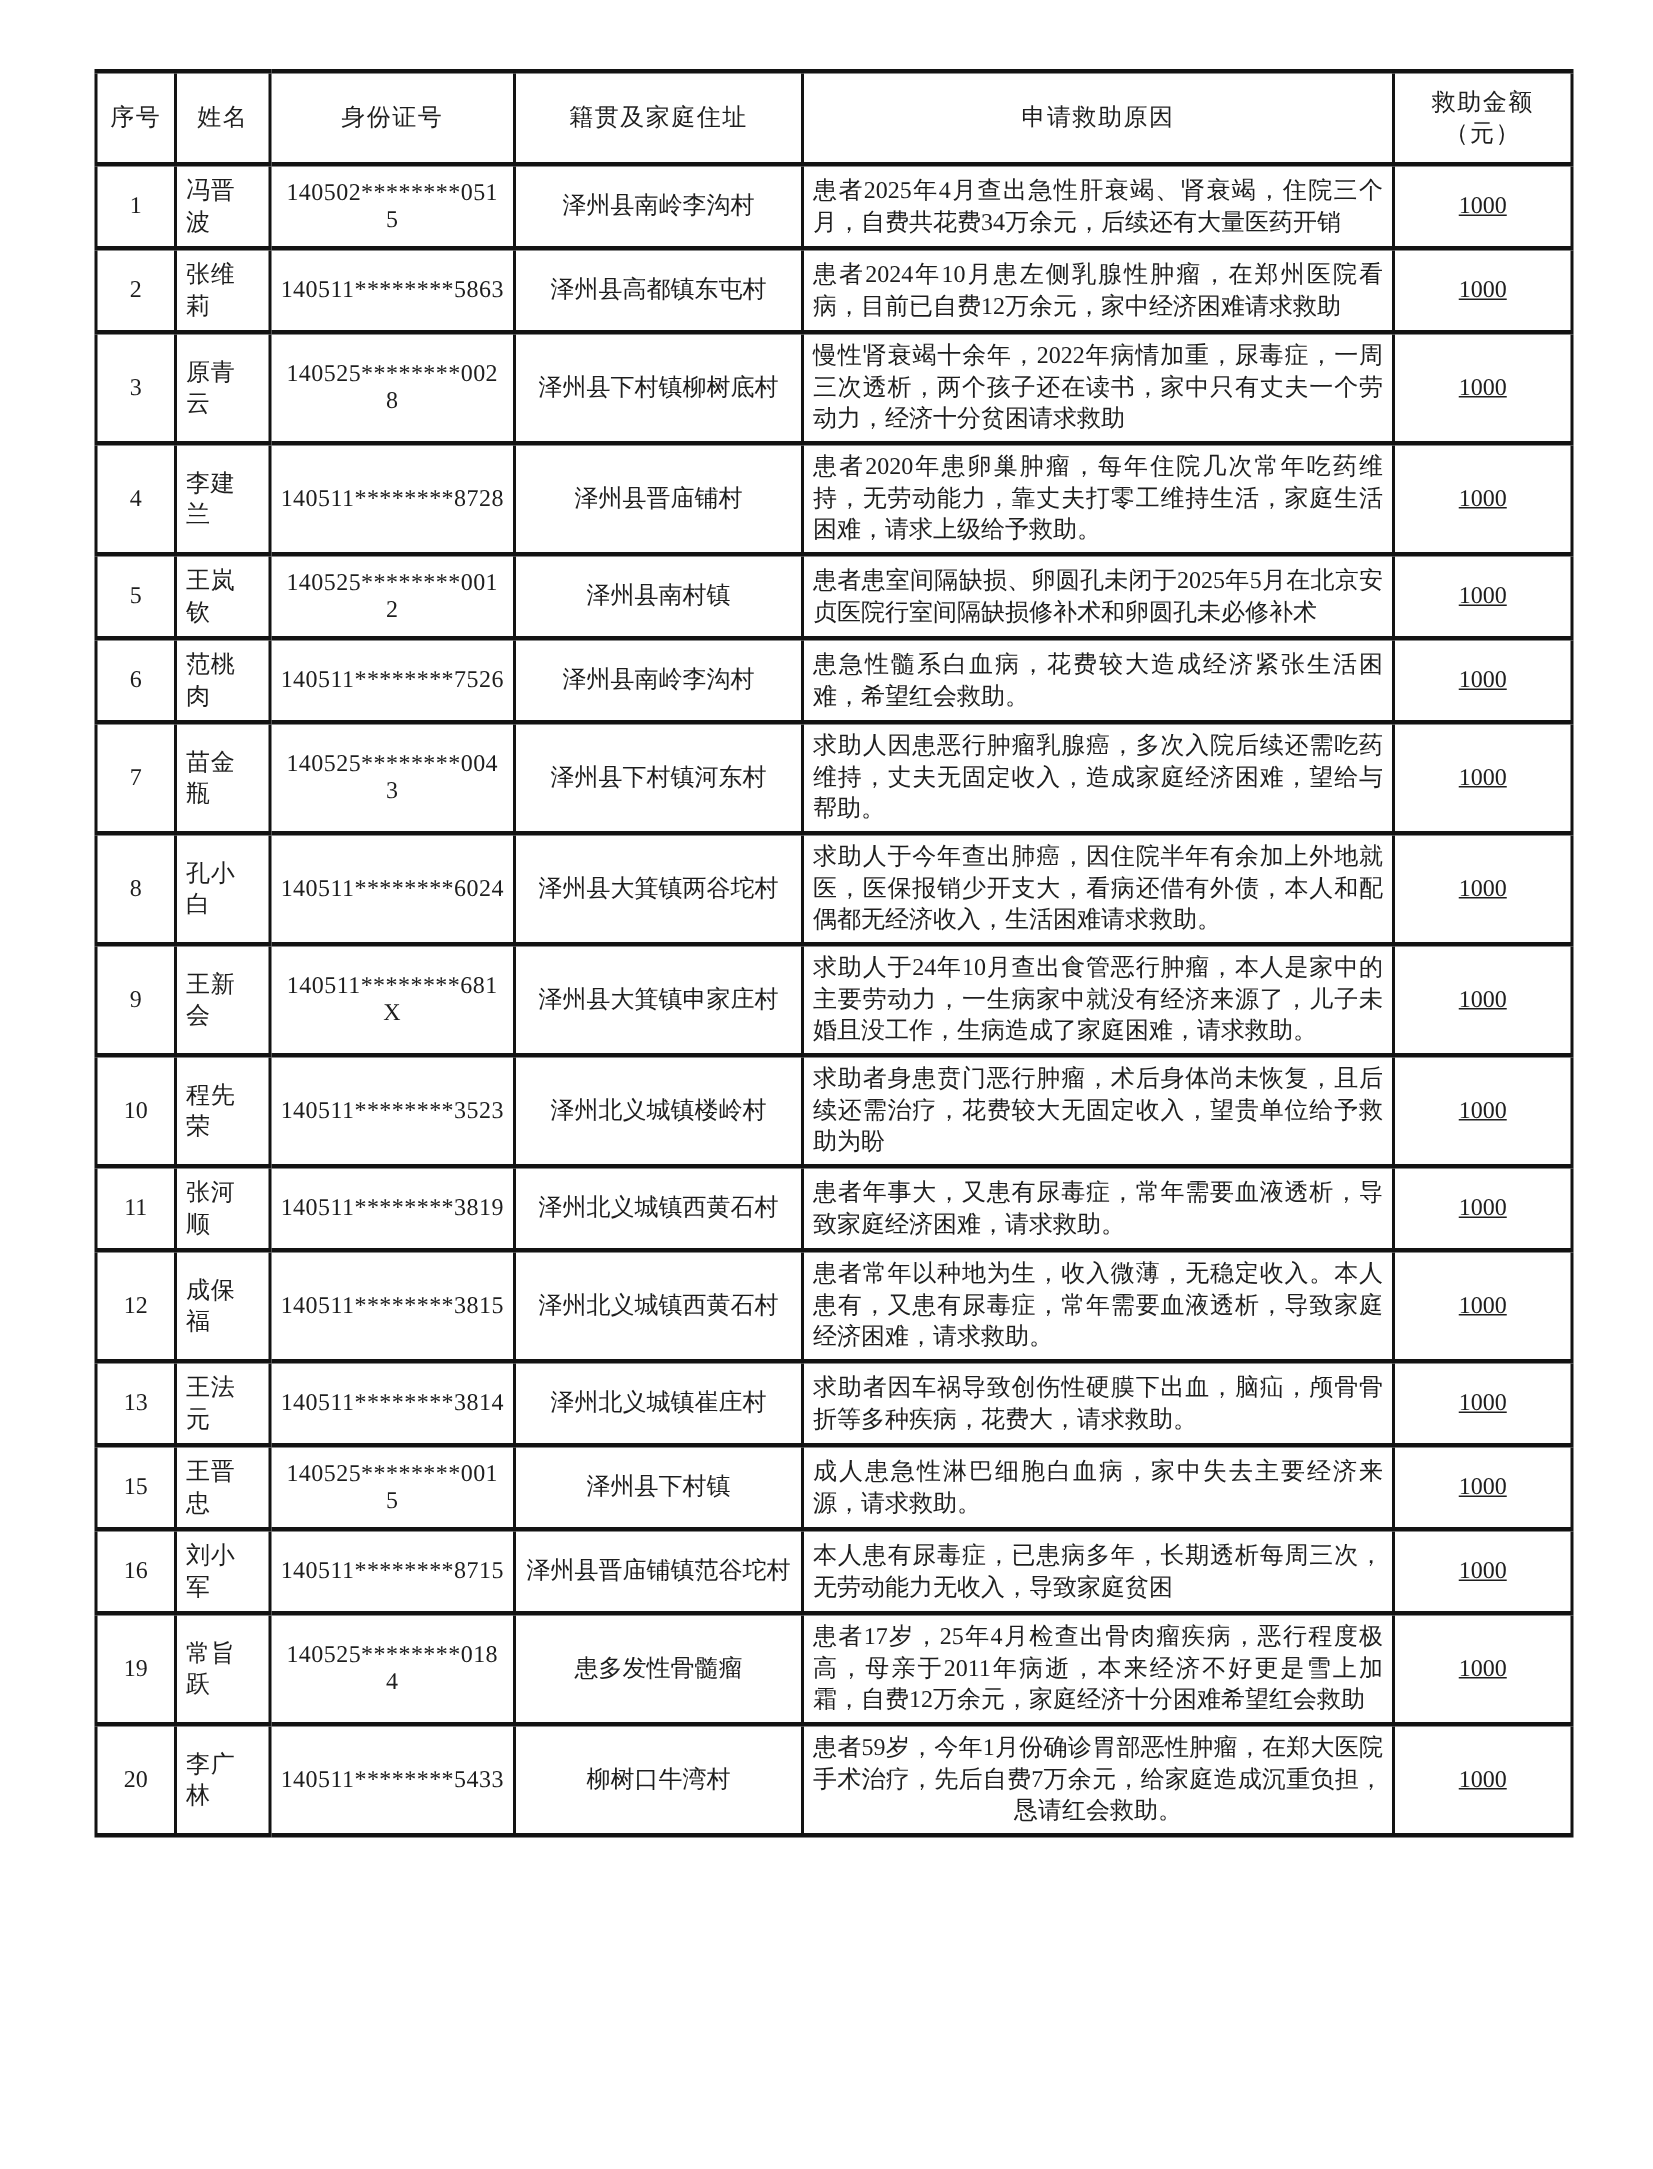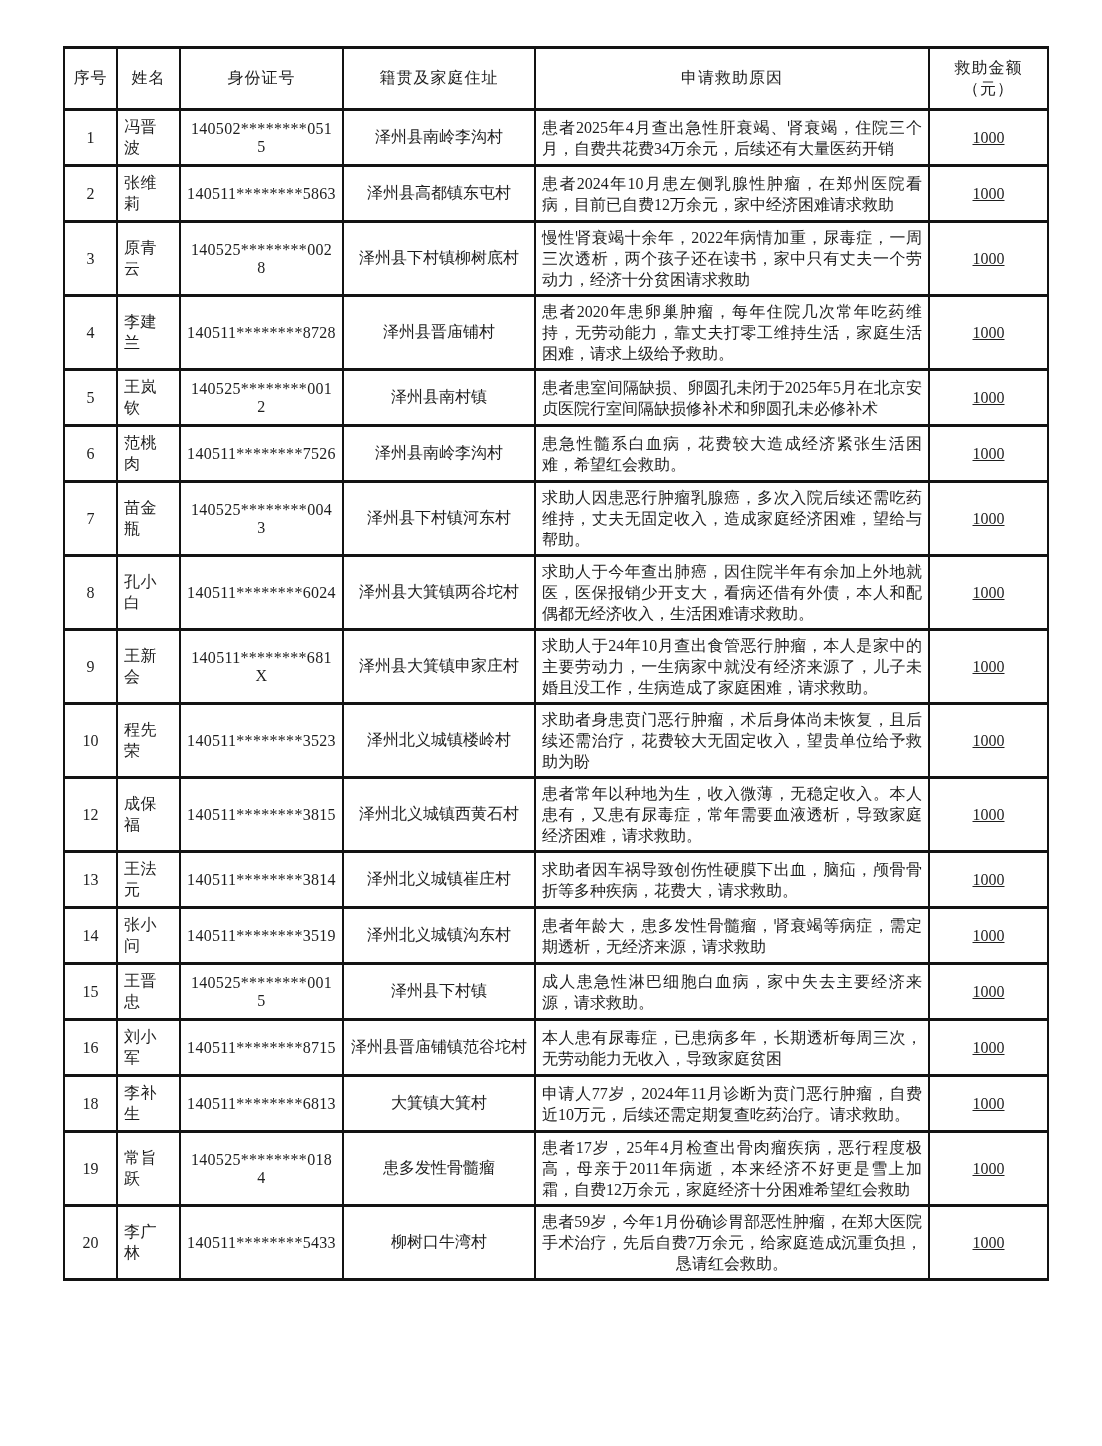--- a/index.html
+++ b/index.html
@@ -151,68 +151,60 @@
   </tr>
         <tr>
     <td class="c-no">10</td>
     <td class="c-name">程先荣</td>
     <td class="c-id">140511********3523</td>
     <td class="c-addr">泽州北义城镇楼岭村</td>
     <td class="c-reason">求助者身患贲门恶行肿瘤，术后身体尚未恢复，且后续还需治疗，花费较大无固定收入，望贵单位给予救助为盼</td>
     <td class="c-amount">1000</td>
   </tr>
         <tr>
+    <td class="c-no">11</td>
+    <td class="c-name">张河顺</td>
+    <td class="c-id">140511********3819</td>
+    <td class="c-addr">泽州北义城镇西黄石村</td>
+    <td class="c-reason">患者年事大，又患有尿毒症，常年需要血液透析，导致家庭经济困难，请求救助。</td>
+    <td class="c-amount">1000</td>
+  </tr>
+        <tr>
     <td class="c-no">12</td>
     <td class="c-name">成保福</td>
     <td class="c-id">140511********3815</td>
     <td class="c-addr">泽州北义城镇西黄石村</td>
     <td class="c-reason">患者常年以种地为生，收入微薄，无稳定收入。本人患有，又患有尿毒症，常年需要血液透析，导致家庭经济困难，请求救助。</td>
     <td class="c-amount">1000</td>
   </tr>
         <tr>
     <td class="c-no">13</td>
     <td class="c-name">王法元</td>
     <td class="c-id">140511********3814</td>
     <td class="c-addr">泽州北义城镇崔庄村</td>
     <td class="c-reason">求助者因车祸导致创伤性硬膜下出血，脑疝，颅骨骨折等多种疾病，花费大，请求救助。</td>
     <td class="c-amount">1000</td>
   </tr>
         <tr>
-    <td class="c-no">14</td>
-    <td class="c-name">张小问</td>
-    <td class="c-id">140511********3519</td>
-    <td class="c-addr">泽州北义城镇沟东村</td>
-    <td class="c-reason">患者年龄大，患多发性骨髓瘤，肾衰竭等病症，需定期透析，无经济来源，请求救助</td>
-    <td class="c-amount">1000</td>
-  </tr>
-        <tr>
     <td class="c-no">15</td>
     <td class="c-name">王晋忠</td>
     <td class="c-id">140525********0015</td>
     <td class="c-addr">泽州县下村镇</td>
     <td class="c-reason">成人患急性淋巴细胞白血病，家中失去主要经济来源，请求救助。</td>
     <td class="c-amount">1000</td>
   </tr>
         <tr>
     <td class="c-no">16</td>
     <td class="c-name">刘小军</td>
     <td class="c-id">140511********8715</td>
     <td class="c-addr">泽州县晋庙铺镇范谷坨村</td>
     <td class="c-reason">本人患有尿毒症，已患病多年，长期透析每周三次，无劳动能力无收入，导致家庭贫困</td>
     <td class="c-amount">1000</td>
   </tr>
         <tr>
-    <td class="c-no">18</td>
-    <td class="c-name">李补生</td>
-    <td class="c-id">140511********6813</td>
-    <td class="c-addr">大箕镇大箕村</td>
-    <td class="c-reason">申请人77岁，2024年11月诊断为贲门恶行肿瘤，自费近10万元，后续还需定期复查吃药治疗。请求救助。</td>
-    <td class="c-amount">1000</td>
-  </tr>
-        <tr>
     <td class="c-no">19</td>
     <td class="c-name">常旨跃</td>
     <td class="c-id">140525********0184</td>
     <td class="c-addr">患多发性骨髓瘤</td>
     <td class="c-reason">患者17岁，25年4月检查出骨肉瘤疾病，恶行程度极高，母亲于2011年病逝，本来经济不好更是雪上加霜，自费12万余元，家庭经济十分困难希望红会救助</td>
     <td class="c-amount">1000</td>
   </tr>
         <tr>
     <td class="c-no">20</td>
     <td class="c-name">李广林</td>

